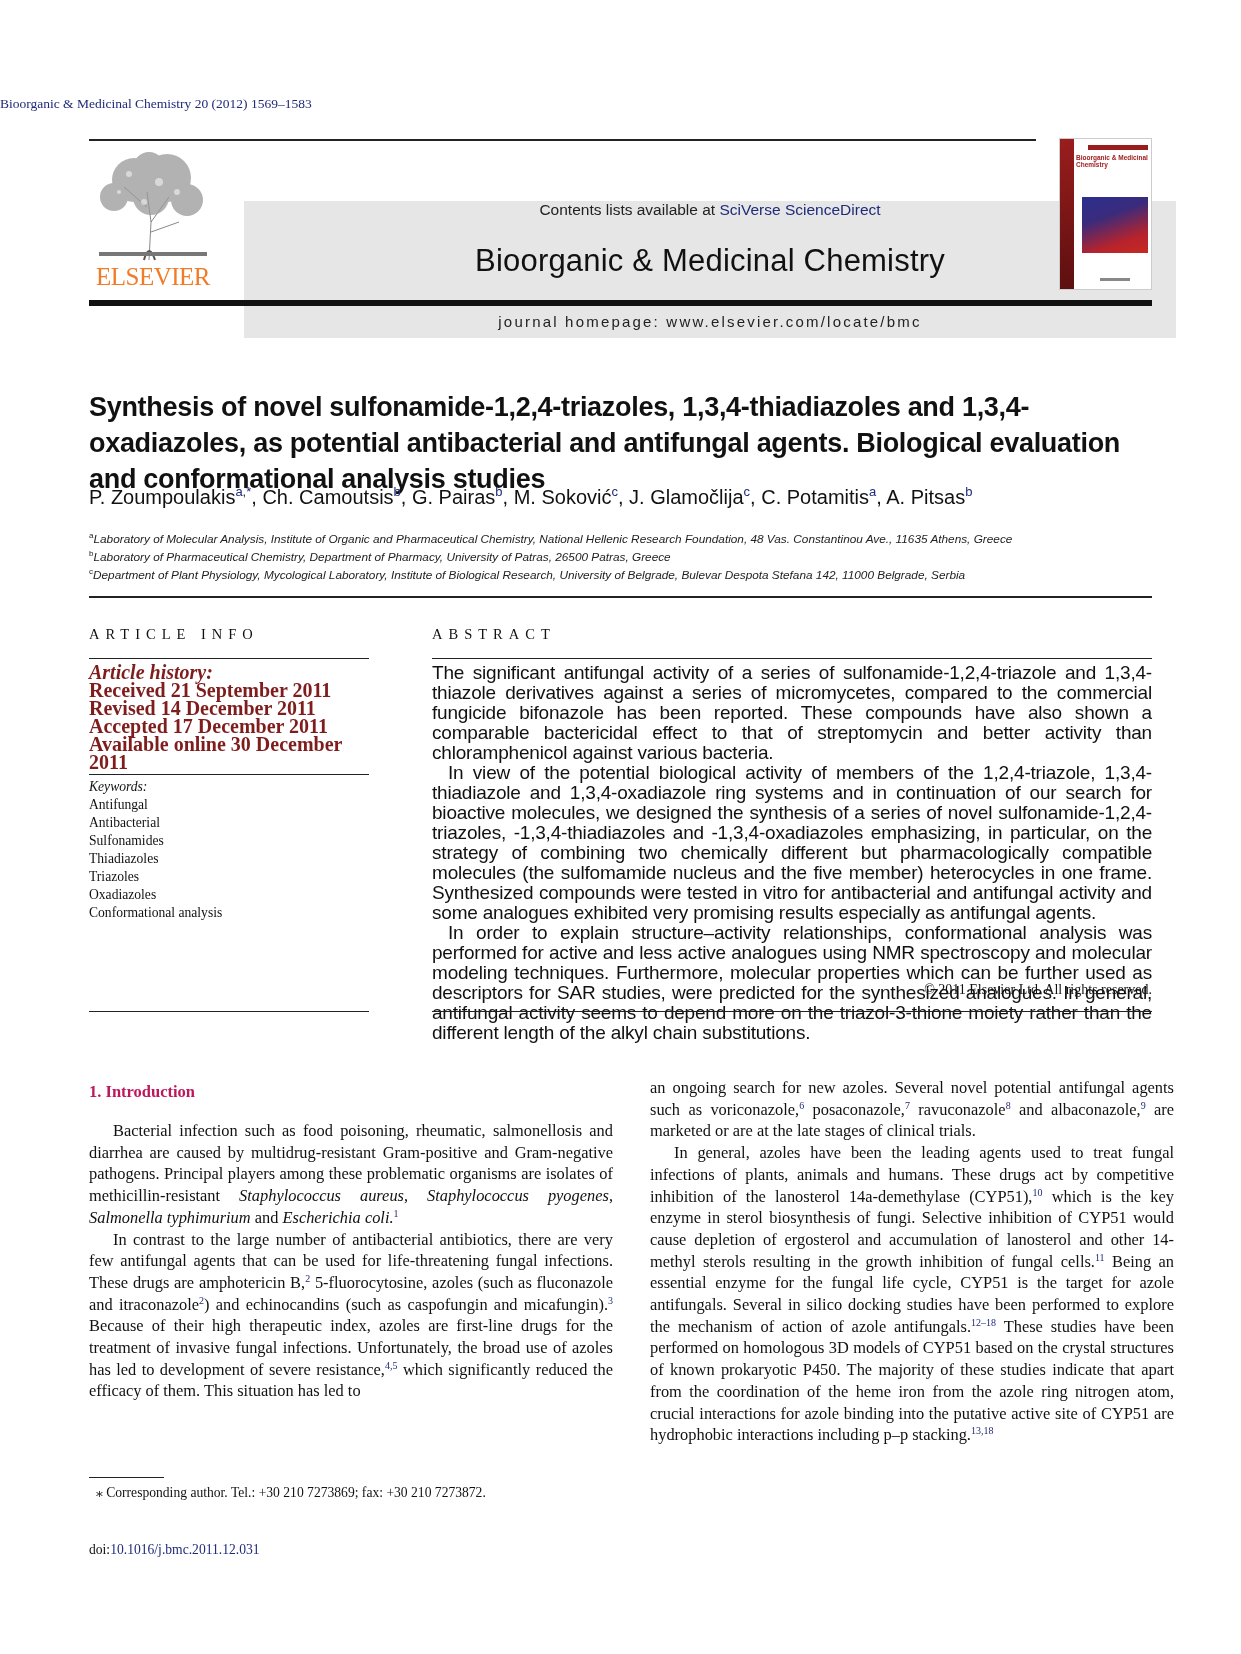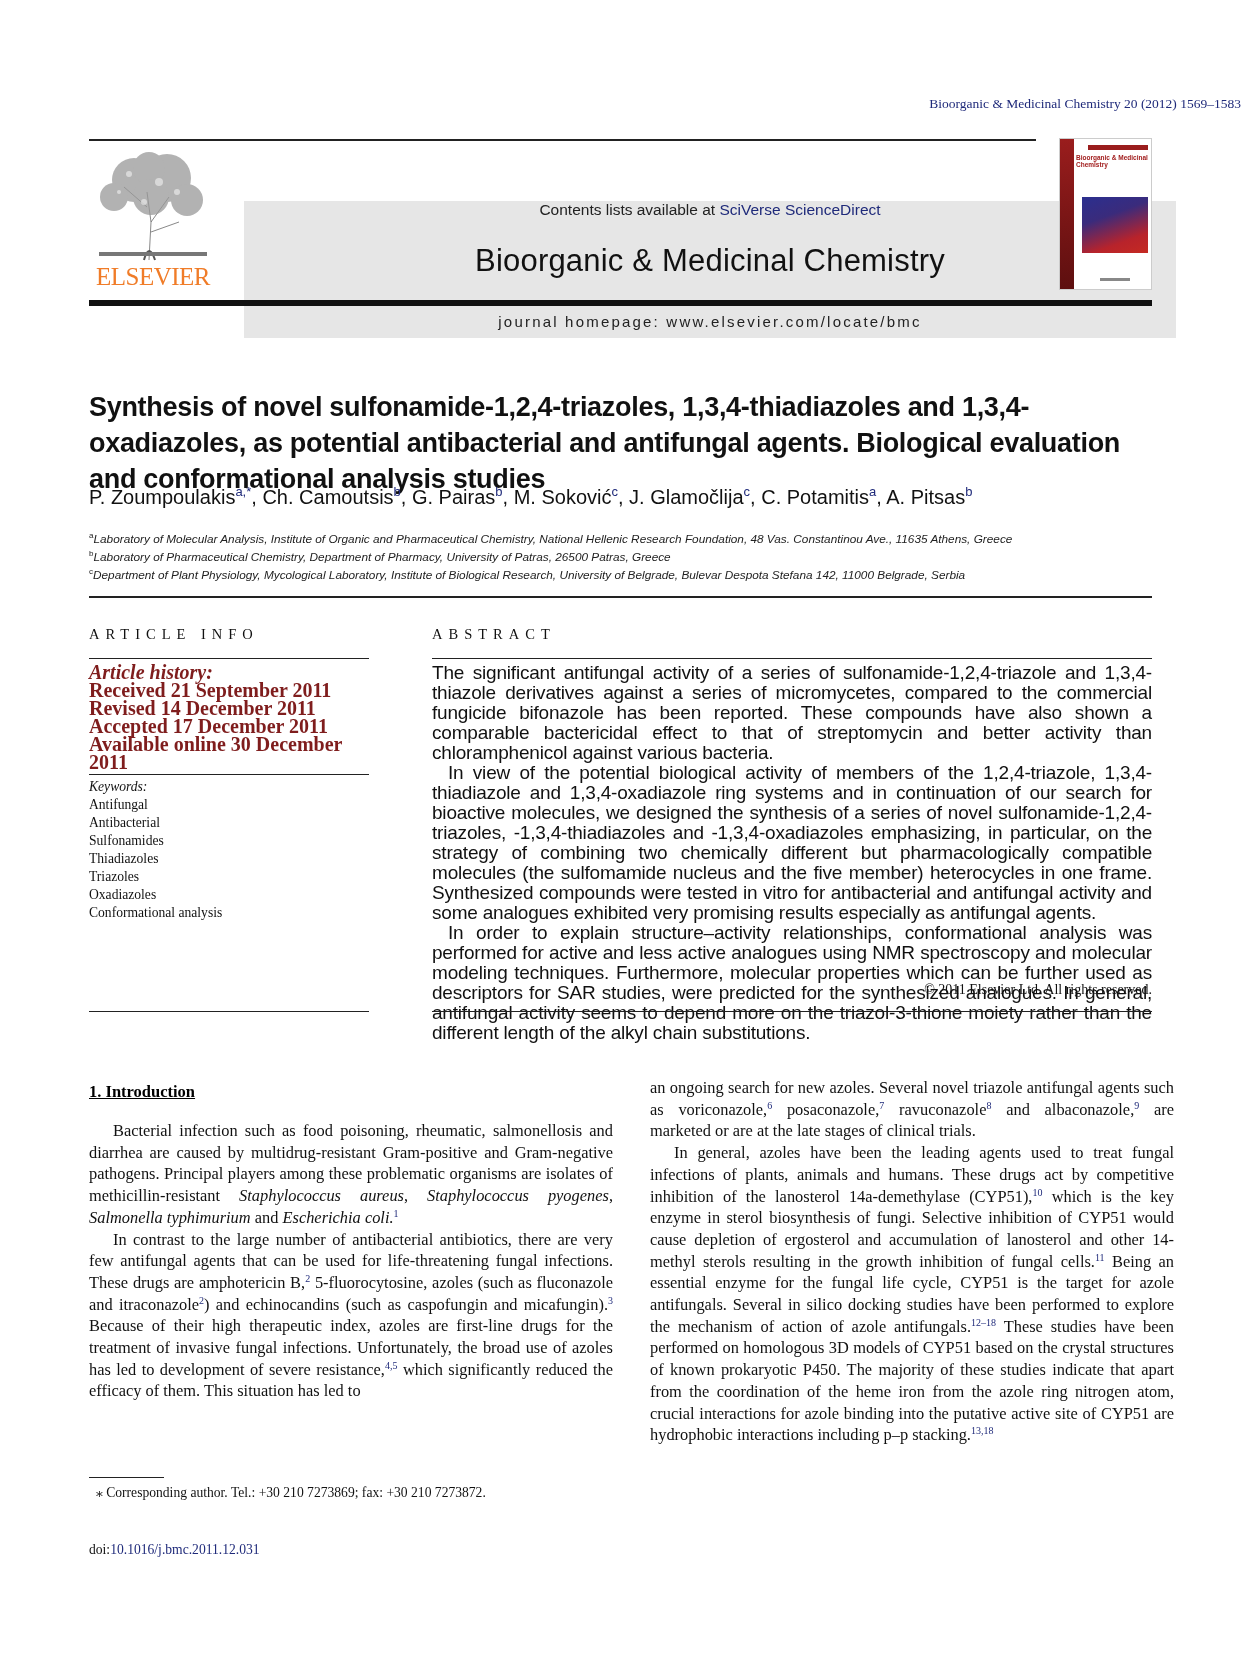--- a/index.html
+++ b/index.html
@@ -2,21 +2,21 @@
 <html><head>
 <meta charset="utf-8">
 <style>
   * { box-sizing: border-box; margin: 0; padding: 0; }
   html, body { width: 1241px; height: 1654px; background: #ffffff; }
   body { position: relative; font-family: "Liberation Serif", "DejaVu Serif", serif; color: #1a1a1a; overflow: hidden; }
   .abs { position: absolute; }
   a, .link { color: #1f2a7a; text-decoration: none; }
 
   
-  .journal-ref { top: 96px; left: 0; width: 1241px; text-align: right; font-size: 13.5px; color: #1f2a7a; }
+  .journal-ref { top: 96px; left: 0; width: 1241px; text-align: left; font-size: 13.5px; color: #1f2a7a; }
   .top-rule { top: 139px; left: 89px; width: 947px; height: 1.5px; background: #222; }
   .elsevier-logo { top: 152px; left: 89px; width: 128px; height: 138px; }
   .elsevier-word { position: absolute; bottom: 0; left: 0; width: 100%; text-align: center; color: #f07c28; font-size: 25px; letter-spacing: -0.5px; font-family: "Liberation Serif", serif; line-height: 26px; }
   .masthead { top: 153px; left: 244px; width: 932px; height: 137px; background: #e6e6e6; margin-top: 48px; }
   .contents-line { position: absolute; top: 0; width: 100%; text-align: center; font-family: "Liberation Sans", sans-serif; font-size: 15.5px; color: #222; }
   .journal-name { position: absolute; top: 42px; width: 100%; text-align: center; font-family: "Liberation Sans", sans-serif; font-size: 31px; color: #111; letter-spacing: 0.2px; }
   .homepage-line { position: absolute; top: 112px; width: 100%; text-align: center; font-family: "Liberation Sans", sans-serif; font-size: 15px; letter-spacing: 2.2px; color: #222; }
   .cover { top: 138px; left: 1059px; width: 93px; height: 152px; border: 1px solid #ccc; background: #fff; overflow: hidden; }
   .cover-spine { position: absolute; top: 0; left: 0; width: 14px; height: 100%; background: linear-gradient(#9a1d1d, #5d0f0f); }
   .cover-bar { position: absolute; top: 6px; left: 28px; width: 60px; height: 5px; background: #9a1d1d; }
@@ -45,21 +45,21 @@
   
   .ab-heading { top: 626px; left: 432px; font-size: 14.5px; letter-spacing: 6px; color: #111; }
   .ab-rule1 { top: 658px; left: 432px; width: 720px; height: 1px; background: #222; }
   .ab-body { top: 663px; left: 432px; width: 720px; font-family: "Liberation Sans", sans-serif; font-size: 19px; line-height: 20px; color: #111; text-align: justify; letter-spacing: -0.2px; }
   .ab-body p { text-indent: 0; }
   .ab-body p + p { text-indent: 16px; }
   .ab-copy { top: 982px; left: 432px; width: 720px; text-align: right; font-size: 14px; color: #111; }
   .ab-rule2 { top: 1011px; left: 432px; width: 720px; height: 1px; background: #222; }
 
   
-  .section-head { top: 1082px; left: 89px; font-weight: bold; font-size: 16.5px; color: #000000; text-decoration: underline; }
+  .section-head { top: 1082px; left: 89px; font-weight: bold; font-size: 16.5px; color: #be185d; }
   .col { font-size: 16.4px; line-height: 21.7px; color: #111; text-align: justify; }
   .col p + p, .col p.indent { text-indent: 24px; }
   .col sup { font-size: 10px; color: #1f2a7a; vertical-align: 6px; line-height: 0; }
   .col-left { top: 1120px; left: 89px; width: 524px; }
   .col-right { top: 1077px; left: 650px; width: 524px; }
   .col-right p:first-child { text-indent: 0; }
 
   .fn-rule { top: 1477px; left: 89px; width: 75px; height: 1px; background: #222; }
   .footnote { top: 1483px; left: 96px; width: 520px; font-size: 13.6px; line-height: 20px; color: #111; }
   .footnote .em { font-style: italic; }
@@ -170,21 +170,21 @@
 <div class="abs ab-rule2"></div>
 
 <h2 class="abs section-head">1. Introduction</h2>
 
 <div class="abs col col-left">
   <p class="indent"><span>Bacterial infection such as food poisoning, rheumatic, salmonellosis and diarrhea are caused by multidrug-resistant Gram-positive and Gram-negative pathogens. Principal players among these problematic organisms are isolates of methicillin-resistant </span><i>Staphylococcus aureus</i><span>, </span><i>Staphylococcus pyogenes</i><span>, </span><i>Salmonella typhimurium</i><span> and </span><i>Escherichia coli.</i><sup>1</sup></p>
   <p class="indent"><span>In contrast to the large number of antibacterial antibiotics, there are very few antifungal agents that can be used for life-threatening fungal infections. These drugs are amphotericin B,</span><sup>2</sup><span> 5-fluorocytosine, azoles (such as fluconazole and itraconazole</span><sup>2</sup><span>) and echinocandins (such as caspofungin and micafungin).</span><sup>3</sup><span> Because of their high therapeutic index, azoles are first-line drugs for the treatment of invasive fungal infections. Unfortunately, the broad use of azoles has led to development of severe resistance,</span><sup>4,5</sup><span> which significantly reduced the efficacy of them. This situation has led to</span></p>
 </div>
 
 <div class="abs col col-right">
-  <p><span>an ongoing search for new azoles. Several novel triazole antifungal agents such as voriconazole,</span><sup>6</sup><span> posaconazole,</span><sup>7</sup><span> ravuconazole</span><sup>8</sup><span> and albaconazole,</span><sup>9</sup><span> are marketed or are at the late stages of clinical trials.</span></p>
+  <p><span>an ongoing search for new azoles. Several novel potential antifungal agents such as voriconazole,</span><sup>6</sup><span> posaconazole,</span><sup>7</sup><span> ravuconazole</span><sup>8</sup><span> and albaconazole,</span><sup>9</sup><span> are marketed or are at the late stages of clinical trials.</span></p>
   <p><span>In general, azoles have been the leading agents used to treat fungal infections of plants, animals and humans. These drugs act by competitive inhibition of the lanosterol 14a-demethylase (CYP51),</span><sup>10</sup><span> which is the key enzyme in sterol biosynthesis of fungi. Selective inhibition of CYP51 would cause depletion of ergosterol and accumulation of lanosterol and other 14-methyl sterols resulting in the growth inhibition of fungal cells.</span><sup>11</sup><span> Being an essential enzyme for the fungal life cycle, CYP51 is the target for azole antifungals. Several in silico docking studies have been performed to explore the mechanism of action of azole antifungals.</span><sup>12–18</sup><span> These studies have been performed on homologous 3D models of CYP51 based on the crystal structures of known prokaryotic P450. The majority of these studies indicate that apart from the coordination of the heme iron from the azole ring nitrogen atom, crucial interactions for azole binding into the putative active site of CYP51 are hydrophobic interactions including p–p stacking.</span><sup>13,18</sup></p>
 </div>
 
 <div class="abs fn-rule"></div>
 <div class="abs footnote">
   <div><span>⁎</span><span> Corresponding author. Tel.: +30 210 7273869; fax: +30 210 7273872.</span></div>
 </div>
 
 <div class="abs issn">
   <div><span>doi:</span><span class="link">10.1016/j.bmc.2011.12.031</span></div>

